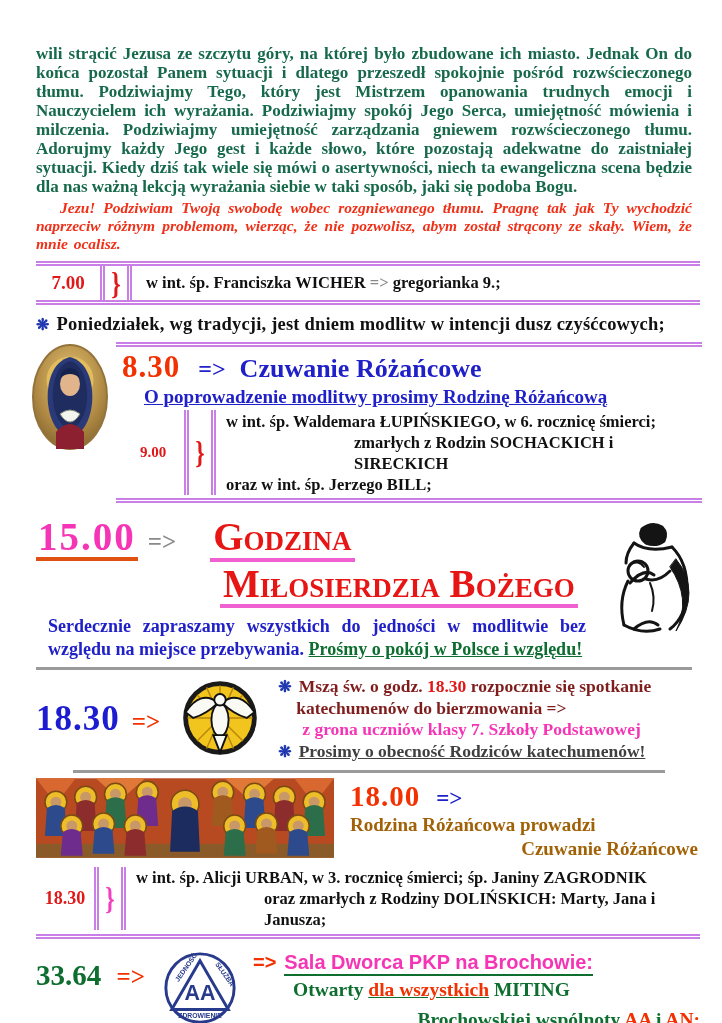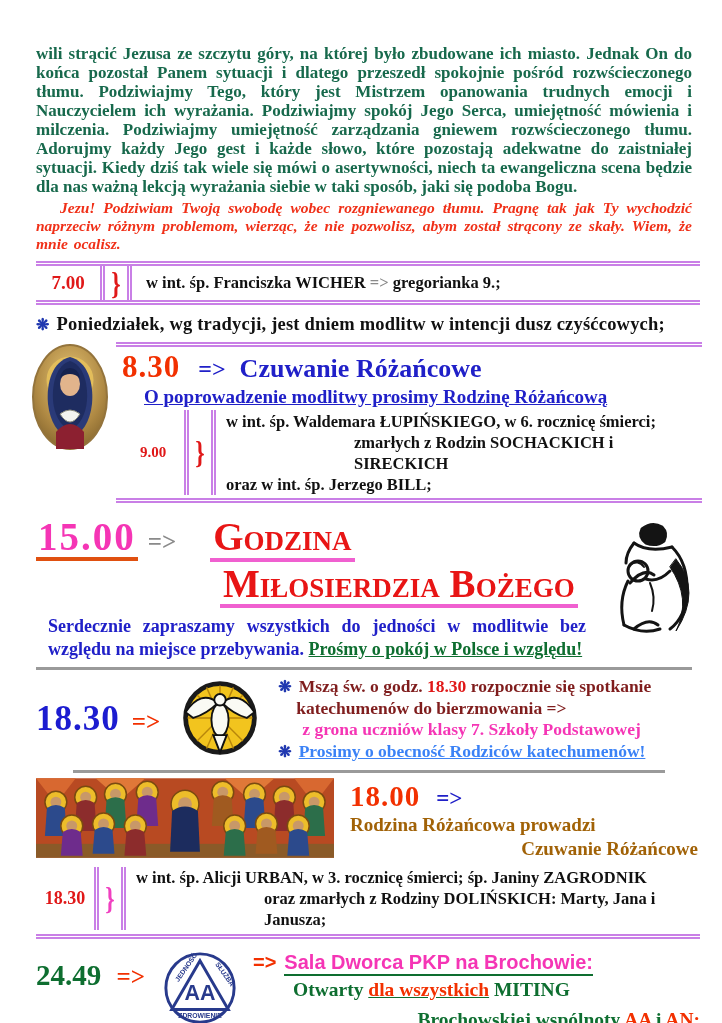--- a/index.html
+++ b/index.html
@@ -67,21 +67,21 @@
 
   
   .s1830 { margin-top:4px; display:flex; align-items:center; }
   .t1830 { color:#1c1cd0; font-weight:bold; font-size:35px; letter-spacing:1px; }
   .ar-or { color:#f23000; font-weight:bold; font-size:25px; margin-left:8px; }
   .dovewrap { margin:0 12px 0 14px; }
   .cat { font-weight:bold; font-size:17.5px; line-height:21.5px; }
   .cat .b { color:#7f1d1d; }
   .cat .r { color:#e01818; }
   .cat .m { color:#f535b5; }
-  .cat .g { color:#3b82f6; text-decoration:underline;text-align:center; }
+  .cat .g { color:#404040; text-decoration:underline;text-align:center; }
   .cat .pl16 { padding-left:18px; } .cat .pl20 { padding-left:24px; }
 
   
   .s1800 { margin-top:5px; display:flex; }
   .pentwrap { width:298px; }
   .col1800 { flex:1; padding-left:16px; padding-top:2px; }
   .col1800 .tm { color:#f23000; font-weight:bold; font-size:29px; letter-spacing:1px; }
   .col1800 .ar { color:#2020c8; font-weight:bold; font-size:23px; margin-left:12px; }
   .col1800 .ln { color:#a16207; font-weight:bold; font-size:19px; line-height:1.25; }
   .col1800 .rt { text-align:right; padding-right:4px; }
@@ -352,21 +352,21 @@
         <span>}</span>
       </div>
     <div class="lines">
       <div>w int. śp. Alicji URBAN, w 3. rocznicę śmierci; śp. Janiny ZAGRODNIK</div>
       <div class="ind120">oraz zmarłych z Rodziny DOLIŃSKICH: Marty, Jana i Janusza;</div>
     </div>
   </div>
 
   <div class="s1900">
     <div class="t1900">
-      <span>24.49</span>
+      <span>33.64</span>
       <span class="ar-or">=&gt;</span>
     </div>
     <div class="aawrap">
       <svg width="82" height="78" viewBox="0 0 84 80">
         <circle cx="42" cy="40" r="35" fill="#fff" stroke="#283a8c" stroke-width="3"></circle>
         <path d="M42,12 L71,62 L13,62 Z" fill="none" stroke="#283a8c" stroke-width="3"></path>
         <text x="42" y="52" text-anchor="middle" font-size="22" font-weight="bold" fill="#283a8c" font-family="Liberation Sans, sans-serif">AA</text>
         <text x="20" y="34" font-size="7" fill="#283a8c" font-weight="bold" font-family="Liberation Sans, sans-serif" transform="rotate(-55 20 34)">JEDNOŚĆ</text>
         <text x="50" y="18" font-size="7" fill="#283a8c" font-weight="bold" font-family="Liberation Sans, sans-serif" transform="rotate(55 56 24)">SŁUŻBA</text>
         <text x="42" y="71" text-anchor="middle" font-size="7" fill="#283a8c" font-weight="bold" font-family="Liberation Sans, sans-serif">ZDROWIENIE</text>

